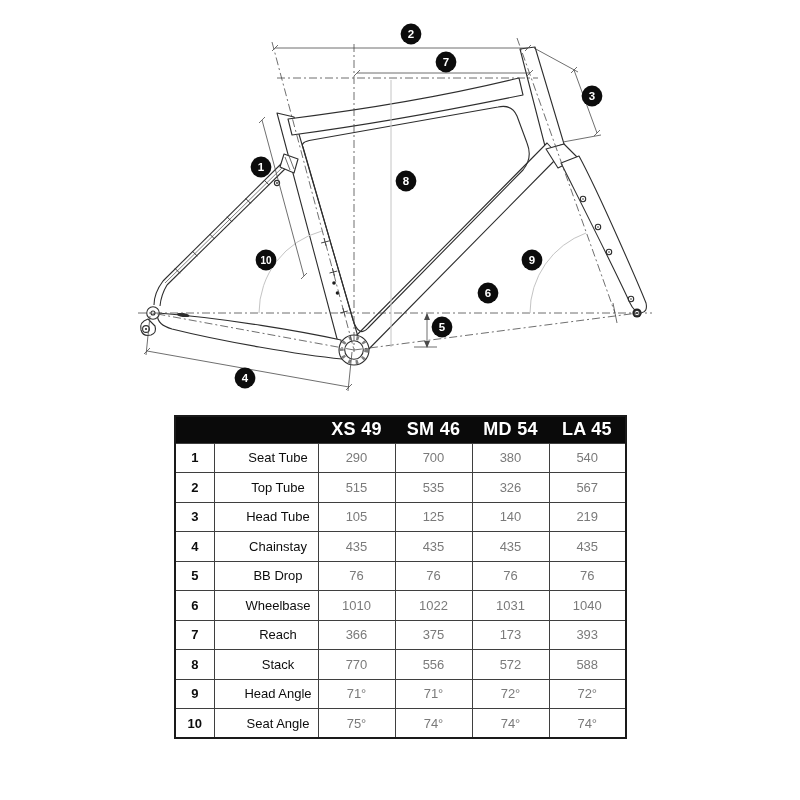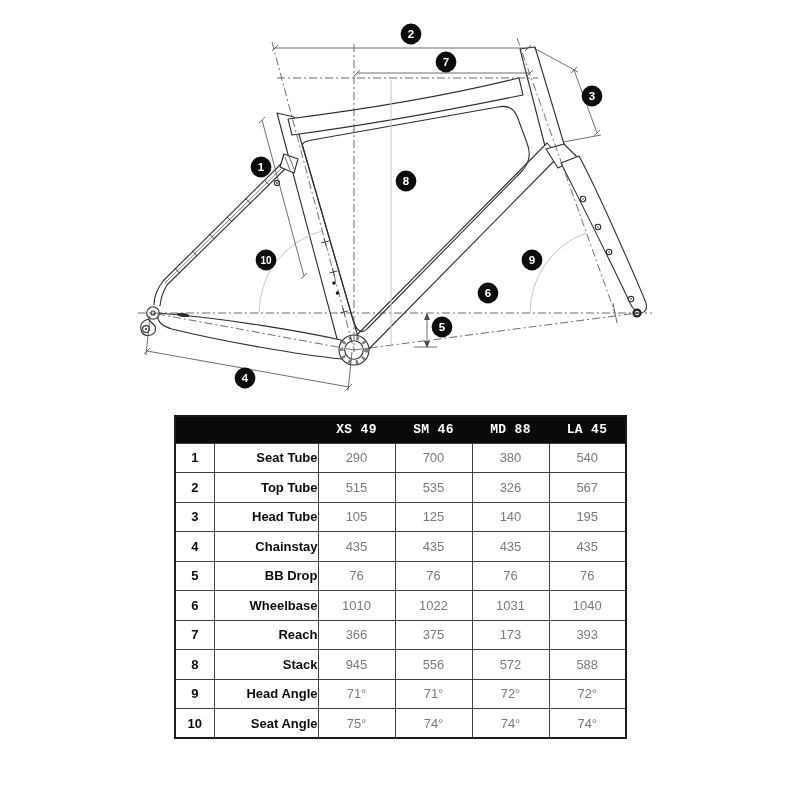--- a/index.html
+++ b/index.html
@@ -7,25 +7,25 @@
   }
   html,body{margin:0;padding:0;background:#fff;}
   .stage{position:relative;width:800px;height:800px;background:#fff;overflow:hidden;
          font-family:"Liberation Sans",sans-serif;}
   .diagram-svg{position:absolute;left:0;top:0;}
   
   .geo-table{position:absolute;left:174px;top:415px;width:451px;border-collapse:collapse;
              table-layout:fixed;border:2px solid #1a1a1a;}
   .geo-table thead tr{height:27px;}
   .geo-table tbody tr{height:29.5px;}
-  .geo-table th{background:var(--band);color:var(--band-text);font-size:13px;font-weight:bold;
-                letter-spacing:.3px;border:0;padding:0;text-align:center;font-family:Liberation Mono, monospace;}
+  .geo-table th{background:var(--band);color:var(--band-text);font-size:18px;font-weight:bold;
+                letter-spacing:.3px;border:0;padding:0;text-align:center;}
   .geo-table td{border:1px solid var(--grid);padding:0;vertical-align:middle;font-size:13px;}
   .geo-table td.c-num{font-weight:bold;color:var(--ink);text-align:center;}
-  .geo-table td.c-label{font-weight:bold;color:var(--ink);text-align:right;padding-left:24px;}
+  .geo-table td.c-label{font-weight:normal;color:var(--ink);text-align:center;padding-left:24px;}
   .geo-table td.c-val{color:var(--value);text-align:center;font-weight:normal;}
 </style>
 </head>
 <body>
 
 <div class="stage">
 
   <svg class="diagram-svg" width="800" height="410" viewBox="0 0 800 410">
 
     <g stroke="#2e2e2e" stroke-width="1.1" fill="#ffffff" stroke-linejoin="round">
@@ -193,21 +193,21 @@
         <col style="width:77px">
         <col style="width:77px">
         <col style="width:77px">
     </colgroup>
     <thead>
       <tr id="geo-head-row">
           <th></th>
           <th></th>
           <th>XS 49</th>
           <th>SM 46</th>
-          <th>MD 88</th>
+          <th>MD 54</th>
           <th>LA 45</th>
         </tr>
     </thead>
     <tbody id="geo-body">
         <tr>
           <td class="c-num">1</td>
           <td class="c-label">Seat Tube</td>
           <td class="c-val">290</td>
           <td class="c-val">700</td>
           <td class="c-val">380</td>
@@ -220,21 +220,21 @@
           <td class="c-val">535</td>
           <td class="c-val">326</td>
           <td class="c-val">567</td>
         </tr>
         <tr>
           <td class="c-num">3</td>
           <td class="c-label">Head Tube</td>
           <td class="c-val">105</td>
           <td class="c-val">125</td>
           <td class="c-val">140</td>
-          <td class="c-val">195</td>
+          <td class="c-val">219</td>
         </tr>
         <tr>
           <td class="c-num">4</td>
           <td class="c-label">Chainstay</td>
           <td class="c-val">435</td>
           <td class="c-val">435</td>
           <td class="c-val">435</td>
           <td class="c-val">435</td>
         </tr>
         <tr>
@@ -257,21 +257,21 @@
           <td class="c-num">7</td>
           <td class="c-label">Reach</td>
           <td class="c-val">366</td>
           <td class="c-val">375</td>
           <td class="c-val">173</td>
           <td class="c-val">393</td>
         </tr>
         <tr>
           <td class="c-num">8</td>
           <td class="c-label">Stack</td>
-          <td class="c-val">945</td>
+          <td class="c-val">770</td>
           <td class="c-val">556</td>
           <td class="c-val">572</td>
           <td class="c-val">588</td>
         </tr>
         <tr>
           <td class="c-num">9</td>
           <td class="c-label">Head Angle</td>
           <td class="c-val">71°</td>
           <td class="c-val">71°</td>
           <td class="c-val">72°</td>

